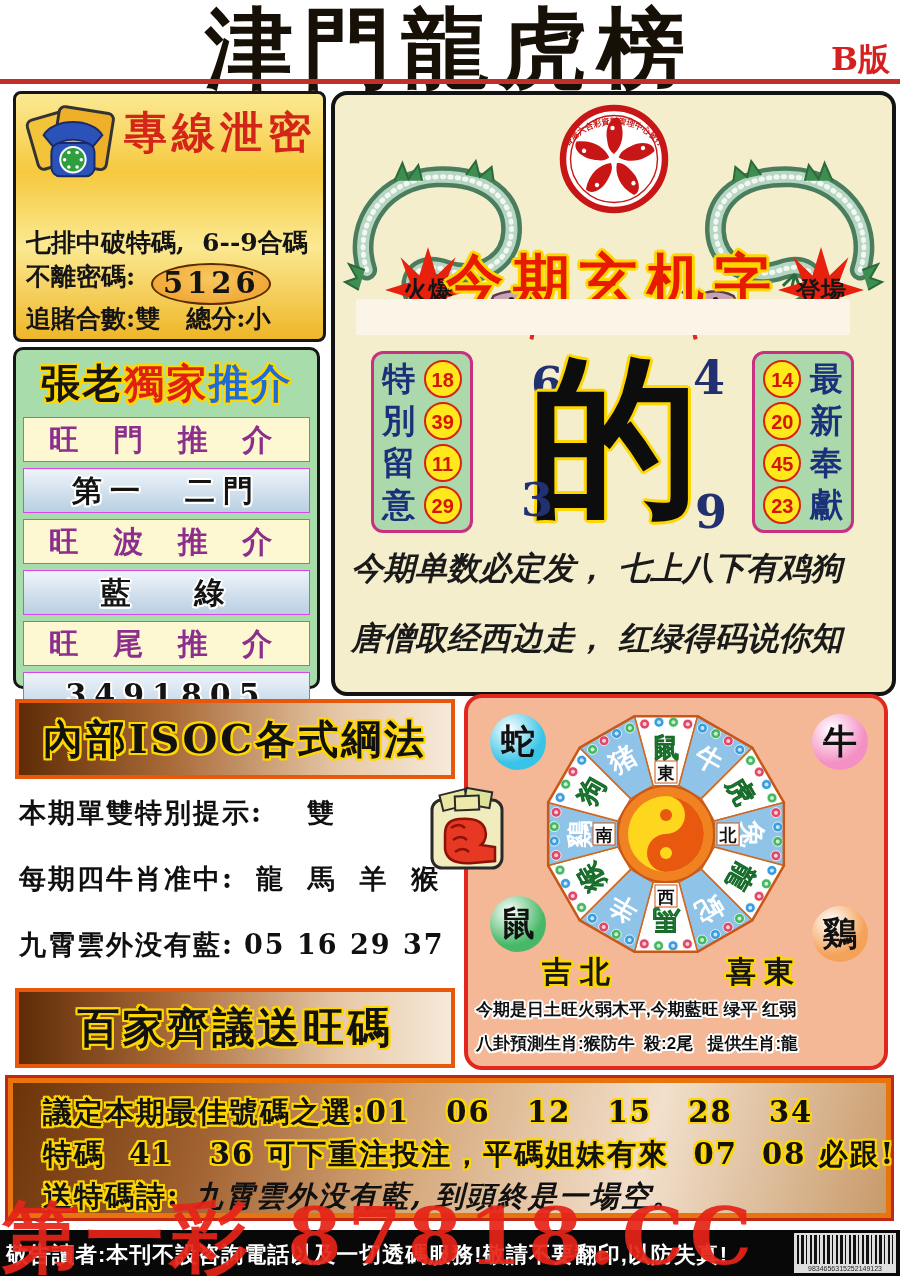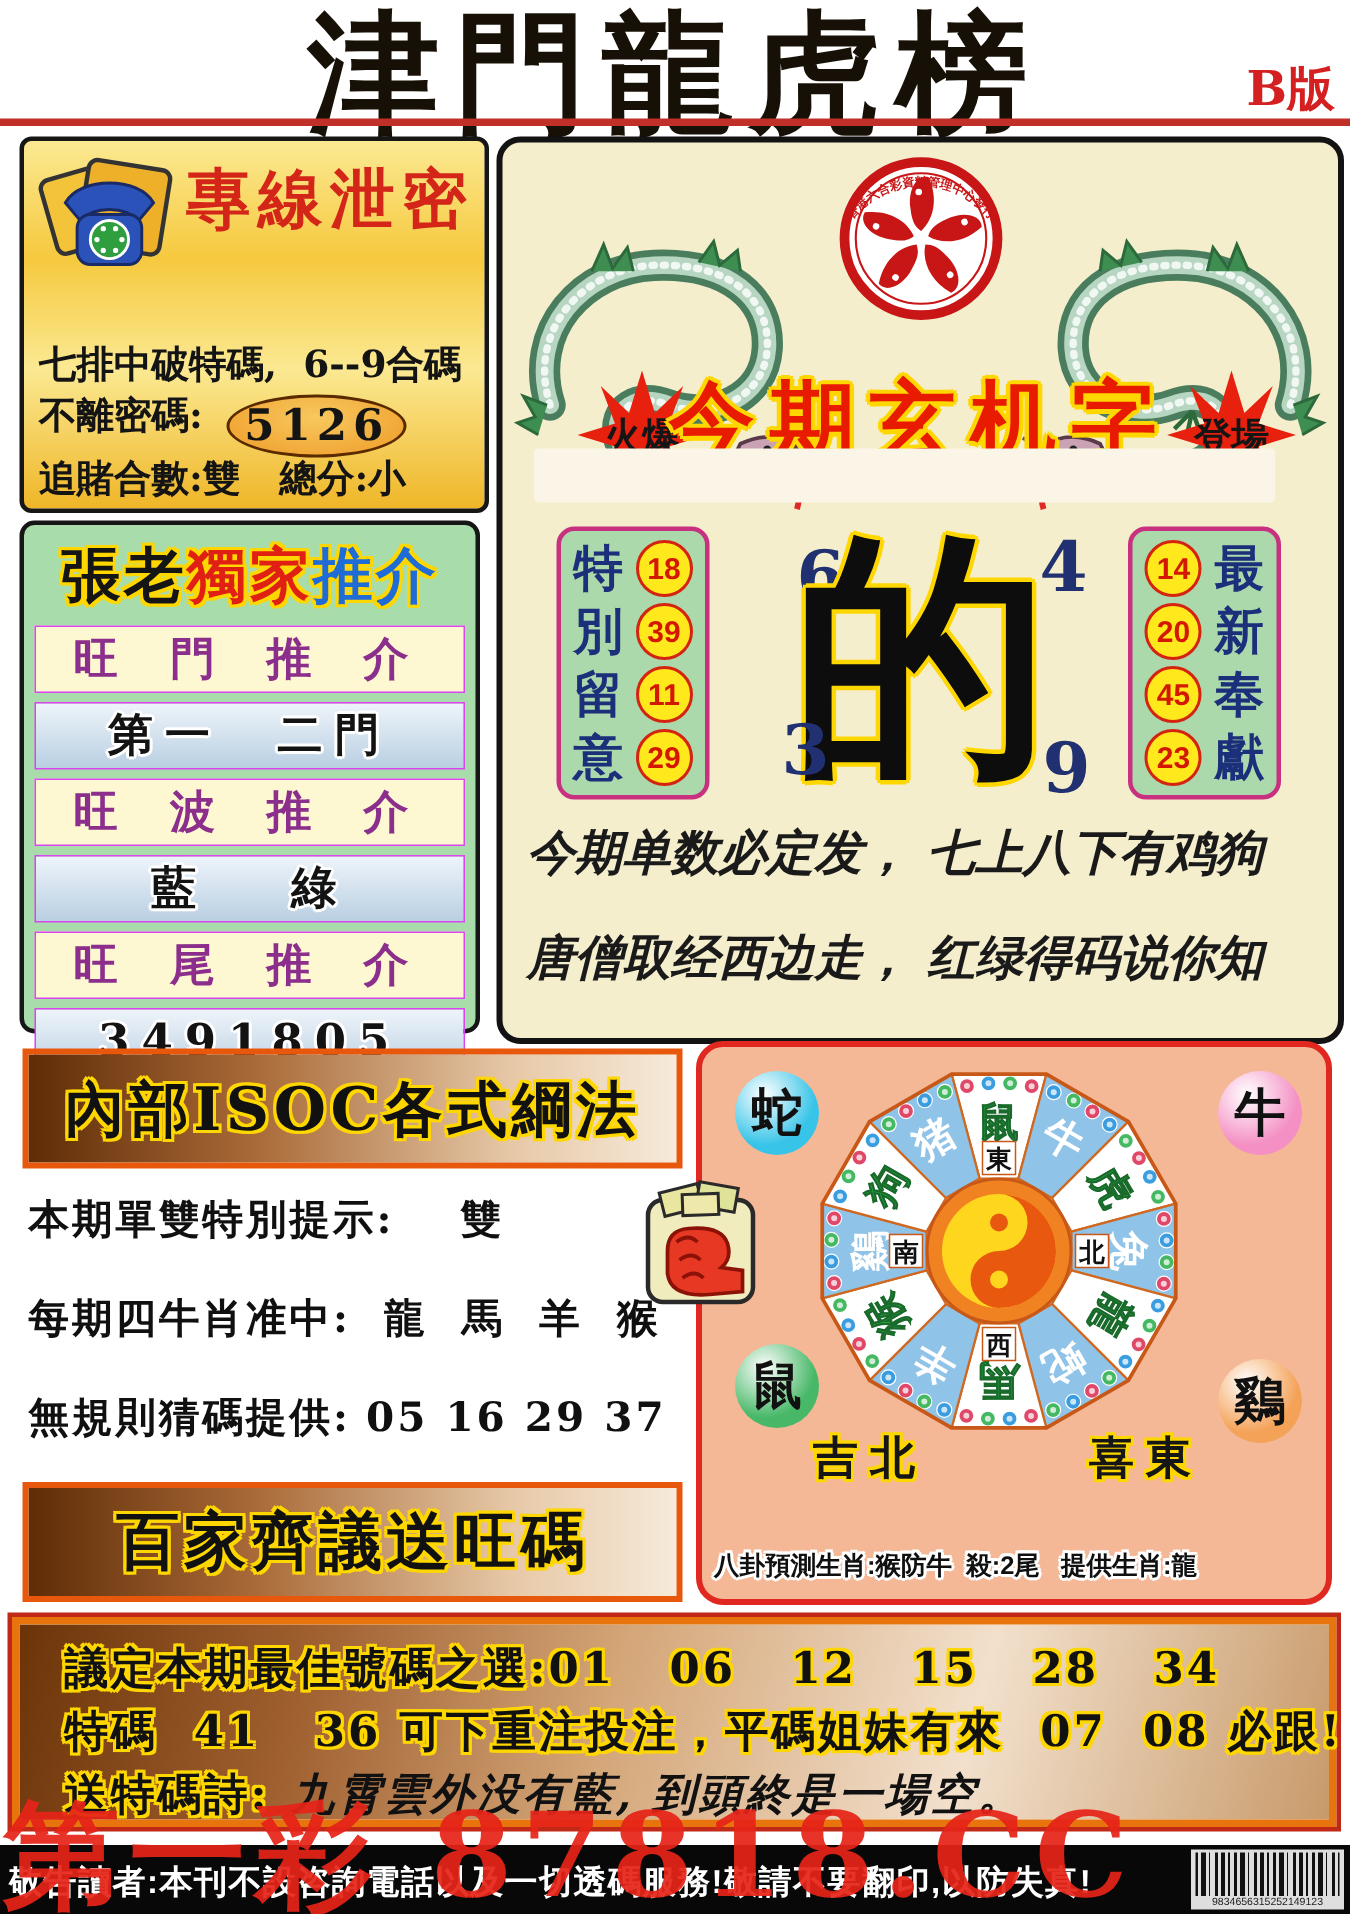--- a/index.html
+++ b/index.html
@@ -258,21 +258,21 @@
     <div class="abs poem" style="top:452px">今期单数必定发， 七上八下有鸡狗</div>
     <div class="abs poem" style="top:522px">唐僧取经西边走， 红绿得码说你知</div>
   </section>
 
   <section class="abs isoc">
     <div class="banner">
         <span class="oy">內部ISOC各式綱法</span>
       </div>
     <div class="abs isoc-line serif pre" style="top:96px"><span>本期單雙特別提示:</span><span style="margin-left:44px">雙</span></div>
     <div class="abs isoc-line serif pre" style="top:162px"><span>每期四牛肖准中:</span><span style="margin-left:22px">龍  馬  羊  猴</span></div>
-    <div class="abs isoc-line serif pre" style="top:228px"><span>無規則猜碼提供:</span><span style="margin-left:10px">05 16 29 37</span></div>
+    <div class="abs isoc-line serif pre" style="top:228px"><span>九霄雲外没有藍:</span><span style="margin-left:10px">05 16 29 37</span></div>
   </section>
 
   <svg class="abs fist" width="78" height="86" viewBox="0 0 78 86">
     <rect x="3" y="14" width="70" height="68" rx="10" fill="#f1ecbe" stroke="#2a2a2a" stroke-width="3"></rect>
     <g stroke="#2a2a2a" stroke-width="2">
       <rect x="12" y="6" width="26" height="16" fill="#e9e6a0" transform="rotate(-14 25 14)"></rect>
       <rect x="36" y="4" width="26" height="16" fill="#dfe39a" transform="rotate(10 49 12)"></rect>
       <rect x="26" y="10" width="24" height="14" fill="#eee8aa" transform="rotate(-2 38 17)"></rect>
     </g>
     <path d="M16,48 q0,-14 14,-15 q22,-2 26,10 q3,10 -4,16 l14,2 0,14 -22,2 q-26,2 -28,-14 z" fill="#e73823" stroke="#8c1208" stroke-width="2.5"></path>
@@ -415,20 +415,21 @@
         <text x="126" y="65" text-anchor="middle" dominant-baseline="central" font-size="17" font-weight="bold" fill="#111">東</text>
         <rect x="53" y="115" width="22" height="22" fill="#ffffff" stroke="#c85818" stroke-width="1"></rect>
         <text x="64" y="127" text-anchor="middle" dominant-baseline="central" font-size="17" font-weight="bold" fill="#111">南</text>
         <rect x="177" y="115" width="22" height="22" fill="#ffffff" stroke="#c85818" stroke-width="1"></rect>
         <text x="188" y="127" text-anchor="middle" dominant-baseline="central" font-size="17" font-weight="bold" fill="#111">北</text>
         <rect x="115" y="177" width="22" height="22" fill="#ffffff" stroke="#c85818" stroke-width="1"></rect>
         <text x="126" y="189" text-anchor="middle" dominant-baseline="central" font-size="17" font-weight="bold" fill="#111">西</text>
       </svg>
     <div class="abs luck oy" style="left:74px;top:254px">吉北</div>
     <div class="abs luck oy" style="left:258px;top:254px">喜東</div>
+    <div class="abs zline ow pre" style="top:300px">今期是日土旺火弱木平,今期藍旺 绿平 红弱</div>
     <div class="abs zline ow pre" style="top:334px">八卦預測生肖:猴防牛  殺:2尾   提供生肖:龍</div>
   </section>
 
   <section class="abs baijia">
     <div class="banner" style="height:80px">
         <span class="oy">百家齊議送旺碼</span>
       </div>
   </section>
 
   <section class="abs bottom-box">

